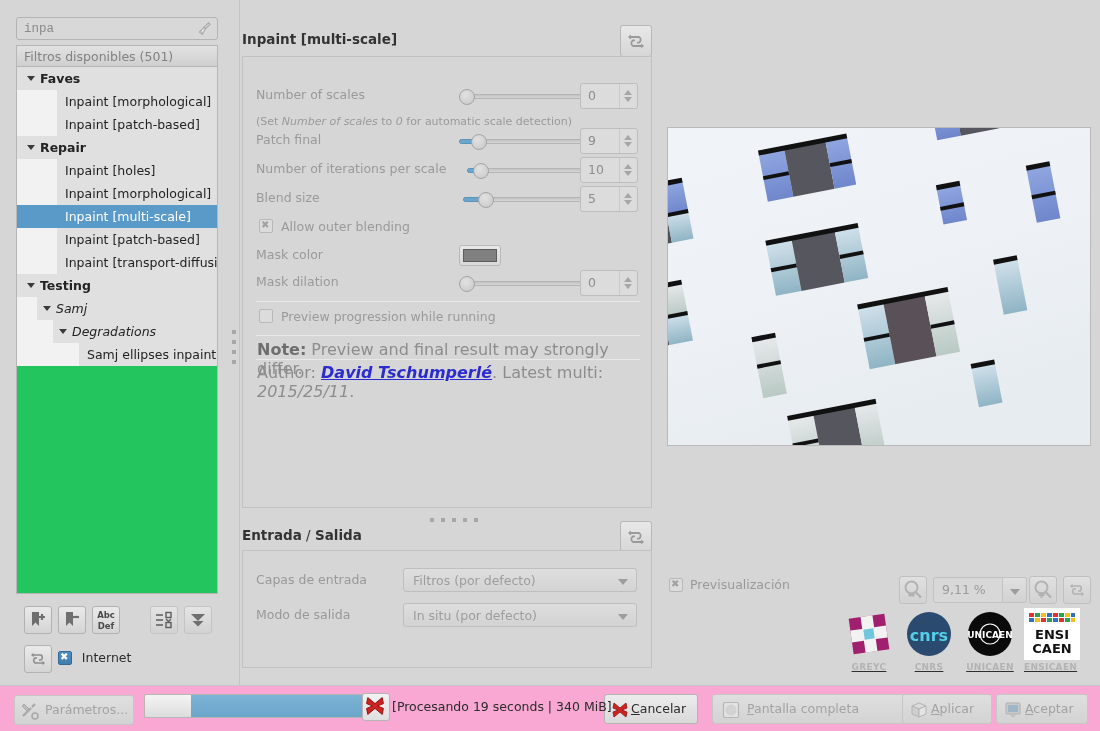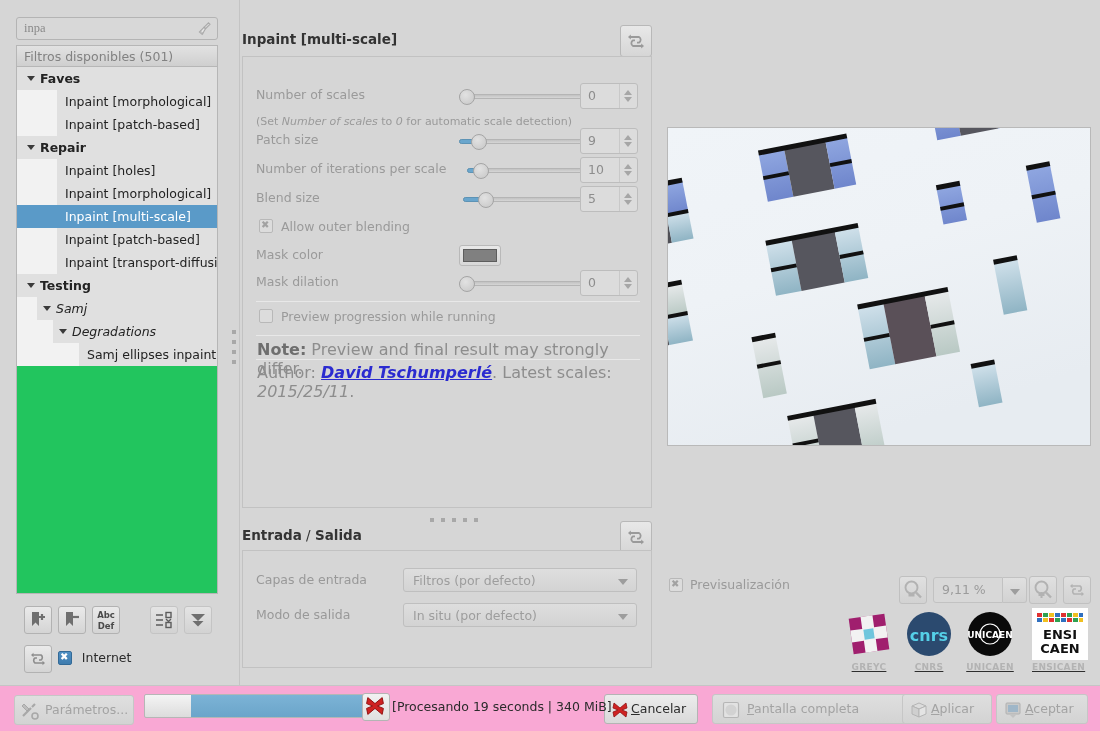--- a/index.html
+++ b/index.html
@@ -17,21 +17,21 @@
   
   #left-panel { position: absolute; left: 0; top: 0; width: 226px; height: 685px; }
 
   .search-row { position: absolute; left: 16px; top: 17px; width: 202px; height: 23px; }
   .search-input {
     width: 100%; height: 100%; box-sizing: border-box;
     border: 1px solid #b4b4b4; border-radius: 3px;
     background: #d8d8d8;
     color: #8a8a8a; font-size: 12.5px;
     padding: 0 24px 0 7px;
-    font-family: Liberation Serif, serif;
+    font-family: Liberation Mono, monospace;
     outline: none;
   }
   .broom-icon {
     position: absolute; right: 5px; top: 4px;
     width: 16px; height: 16px; pointer-events: none;
   }
 
   .list-header {
     position: absolute; left: 16px; top: 45px; width: 202px; height: 22px;
     box-sizing: border-box;
@@ -383,21 +383,21 @@
           <span class="btns">
               <i class="ar up"></i>
               <i class="ar dn"></i>
             </span>
         </div>
       </div>
 
       <div class="hint" style="top:58px"><span>(Set </span><i>Number of scales</i><span> to </span><i>0</i><span> for automatic scale detection)</span></div>
 
       <div class="prow" style="top:71px">
-        <span class="plabel">Patch size</span>
+        <span class="plabel">Patch final</span>
         <div class="slider" style="left:216px; width:145px;">
           <div class="strack"></div>
           <div class="sfill" style="width:20px;"></div>
           <div class="sknob" style="left:12px;"></div>
         </div>
         <div class="spin" style="left:337px; top:0;">
           <span class="val">9</span>
           <span class="btns">
               <i class="ar up"></i>
               <i class="ar dn"></i>
@@ -470,21 +470,21 @@
         <span class="chk dis" style="position:absolute; left:16px; top:4px;"></span>
         <span class="plabel" style="left:38px">Preview progression while running</span>
       </div>
 
       <div class="hr" style="top:278px"></div>
 
       <div class="note" style="top:283px"><b>Note:</b><span> Preview and final result may strongly differ.</span></div>
 
       <div class="hr" style="top:302px"></div>
 
-      <div class="note" style="top:306px"><span>Author: </span><a href="#">David Tschumperlé</a><span>. Latest scales: </span><i>2015/25/11</i><span>.</span></div>
+      <div class="note" style="top:306px"><span>Author: </span><a href="#">David Tschumperlé</a><span>. Latest multi: </span><i>2015/25/11</i><span>.</span></div>
 
     </div>
   </div>
 
   <div id="io-panel">
     <div class="panel-title" style="top:9px"><span>Entrada</span><span style="font-weight:normal"> / </span><span>Salida</span></div>
     <div class="reset-btn" style="top:3px">
       <svg width="30" height="30" viewBox="0 0 30 30">
         <path d="M8 11 h10 a3.2 3.2 0 0 1 0 5.6 h-2" fill="none" stroke="#9a9a9a" stroke-width="1.8"></path>
         <path d="M9.8 8.6 L7 11 L9.8 13.4 Z" fill="#9a9a9a"></path>
@@ -675,21 +675,21 @@
       <div class="cap">CNRS</div>
     </div>
     <div class="logo" style="left:121px;">
       <svg width="52" height="52" viewBox="0 0 52 52">
         <circle cx="26" cy="26" r="22" fill="#0a0a0a"></circle>
         <text x="26" y="30" font-size="9" font-weight="bold" fill="#ffffff" text-anchor="middle" font-family="DejaVu Sans">UNICAEN</text>
         <circle cx="26" cy="26" r="10" fill="none" stroke="#ffffff" stroke-width="1.2"></circle>
       </svg>
       <div class="cap">UNICAEN</div>
     </div>
-    <div class="logo" style="left:189px; width:48px;">
+    <div class="logo" style="left:181px; width:48px;">
       <svg width="56" height="52" viewBox="0 0 56 52">
         <rect width="56" height="52" fill="#ffffff"></rect>
         <g>
           <rect x="5" y="5" width="5" height="4" fill="#e03030"></rect>
             <rect x="11" y="5" width="5" height="4" fill="#30a050"></rect>
           <rect x="17" y="5" width="5" height="4" fill="#f0c020"></rect>
             <rect x="23" y="5" width="5" height="4" fill="#3070c0"></rect>
           <rect x="29" y="5" width="5" height="4" fill="#e03030"></rect>
             <rect x="35" y="5" width="5" height="4" fill="#30a050"></rect>
           <rect x="41" y="5" width="5" height="4" fill="#f0c020"></rect>

